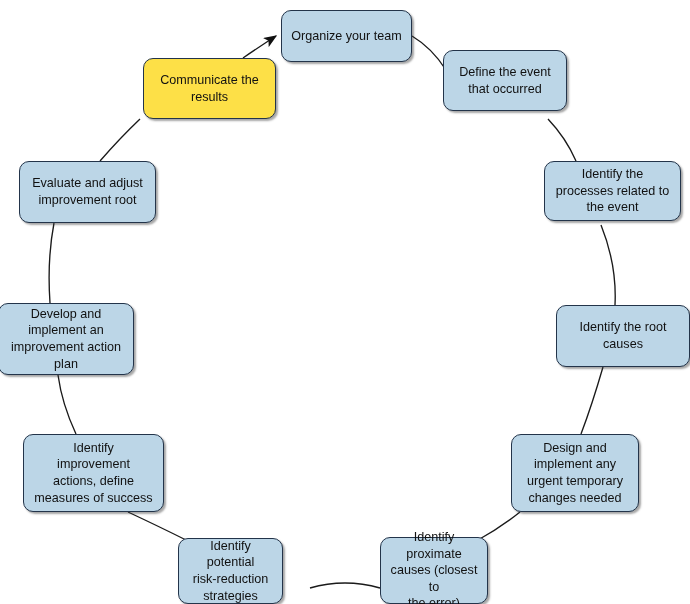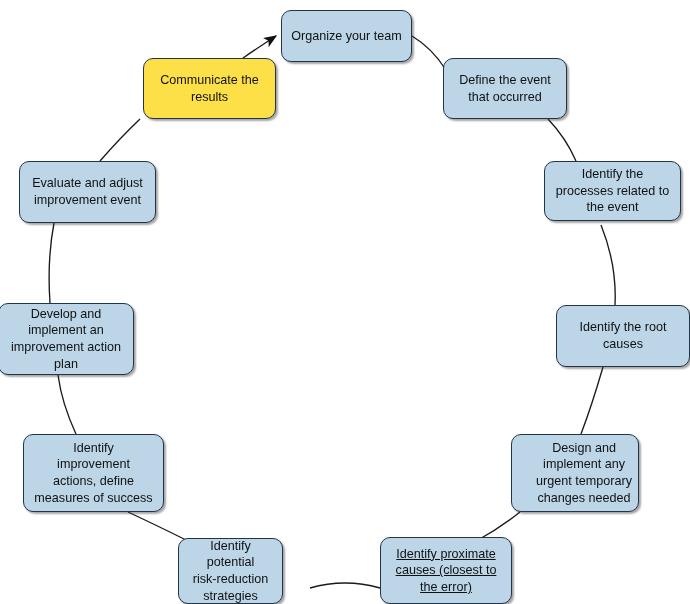--- a/index.html
+++ b/index.html
@@ -61,44 +61,44 @@
         <path d="M 186 540 Q 160 527 128 512" stroke="#1a1a1a"></path>
         <path d="M 76 434 Q 62 404 58 375" stroke="#1a1a1a"></path>
         <path d="M 50 303 Q 47 260 54 223" stroke="#1a1a1a"></path>
         <path d="M 100 161 Q 120 138 140 119" stroke="#1a1a1a"></path>
         <path d="M 243 58 Q 262 45 276 36" stroke="#1a1a1a" marker-end="url(#arrowhead)"></path>
       </g>
   </svg>
 
   <div id="node-layer">
       <div class="node-box" style="left: 281px; top: 10px; width: 131px; height: 52px; background: rgb(188, 214, 231); border-color: rgb(35, 52, 74); color: rgb(17, 17, 17);"><span>Organize your team</span></div>
-      <div class="node-box" style="left: 443px; top: 58px; width: 124px; height: 61px; background: rgb(188, 214, 231); border-color: rgb(35, 52, 74); color: rgb(17, 17, 17);"><span>Define the event
+      <div class="node-box" style="left: 443px; top: 50px; width: 124px; height: 61px; background: rgb(188, 214, 231); border-color: rgb(35, 52, 74); color: rgb(17, 17, 17);"><span>Define the event
 that occurred</span></div>
       <div class="node-box" style="left: 544px; top: 161px; width: 137px; height: 60px; background: rgb(188, 214, 231); border-color: rgb(35, 52, 74); color: rgb(17, 17, 17);"><span>Identify the
 processes related to
 the event</span></div>
       <div class="node-box" style="left: 556px; top: 305px; width: 134px; height: 62px; background: rgb(188, 214, 231); border-color: rgb(35, 52, 74); color: rgb(17, 17, 17);"><span>Identify the root
 causes</span></div>
-      <div class="node-box" style="left: 511px; top: 434px; width: 128px; height: 78px; background: rgb(188, 214, 231); border-color: rgb(35, 52, 74); color: rgb(17, 17, 17); justify-content: flex-end;"><span>Design and
+      <div class="node-box" style="left: 511px; top: 434px; width: 128px; height: 78px; background: rgb(188, 214, 231); border-color: rgb(35, 52, 74); color: rgb(17, 17, 17);"><span>Design and
 implement any
 urgent temporary
 changes needed</span></div>
-      <div class="node-box" style="left: 380px; top: 537px; width: 132px; height: 67px; background: rgb(188, 214, 231); border-color: rgb(35, 52, 74); color: rgb(17, 17, 17); text-decoration: underline;"><span>Identify proximate
+      <div class="node-box" style="left: 380px; top: 537px; width: 108px; height: 67px; background: rgb(188, 214, 231); border-color: rgb(35, 52, 74); color: rgb(17, 17, 17);"><span>Identify proximate
 causes (closest to
 the error)</span></div>
       <div class="node-box" style="left: 178px; top: 538px; width: 105px; height: 66px; background: rgb(188, 214, 231); border-color: rgb(35, 52, 74); color: rgb(17, 17, 17);"><span>Identify potential
 risk-reduction
 strategies</span></div>
       <div class="node-box" style="left: 23px; top: 434px; width: 141px; height: 78px; background: rgb(188, 214, 231); border-color: rgb(35, 52, 74); color: rgb(17, 17, 17);"><span>Identify
 improvement
 actions, define
 measures of success</span></div>
       <div class="node-box" style="left: -2px; top: 303px; width: 136px; height: 72px; background: rgb(188, 214, 231); border-color: rgb(35, 52, 74); color: rgb(17, 17, 17);"><span>Develop and
 implement an
 improvement action
 plan</span></div>
       <div class="node-box" style="left: 19px; top: 161px; width: 137px; height: 62px; background: rgb(188, 214, 231); border-color: rgb(35, 52, 74); color: rgb(17, 17, 17);"><span>Evaluate and adjust
-improvement event</span></div>
+improvement root</span></div>
       <div class="node-box" style="left: 133px; top: 58px; width: 133px; height: 61px; background: #fde047; border-color: rgb(35, 52, 74); color: rgb(17, 17, 17); margin-left: 10px;"><span>Communicate the
 results</span></div>
     </div>
 
 </div>
 
 </body></html>

